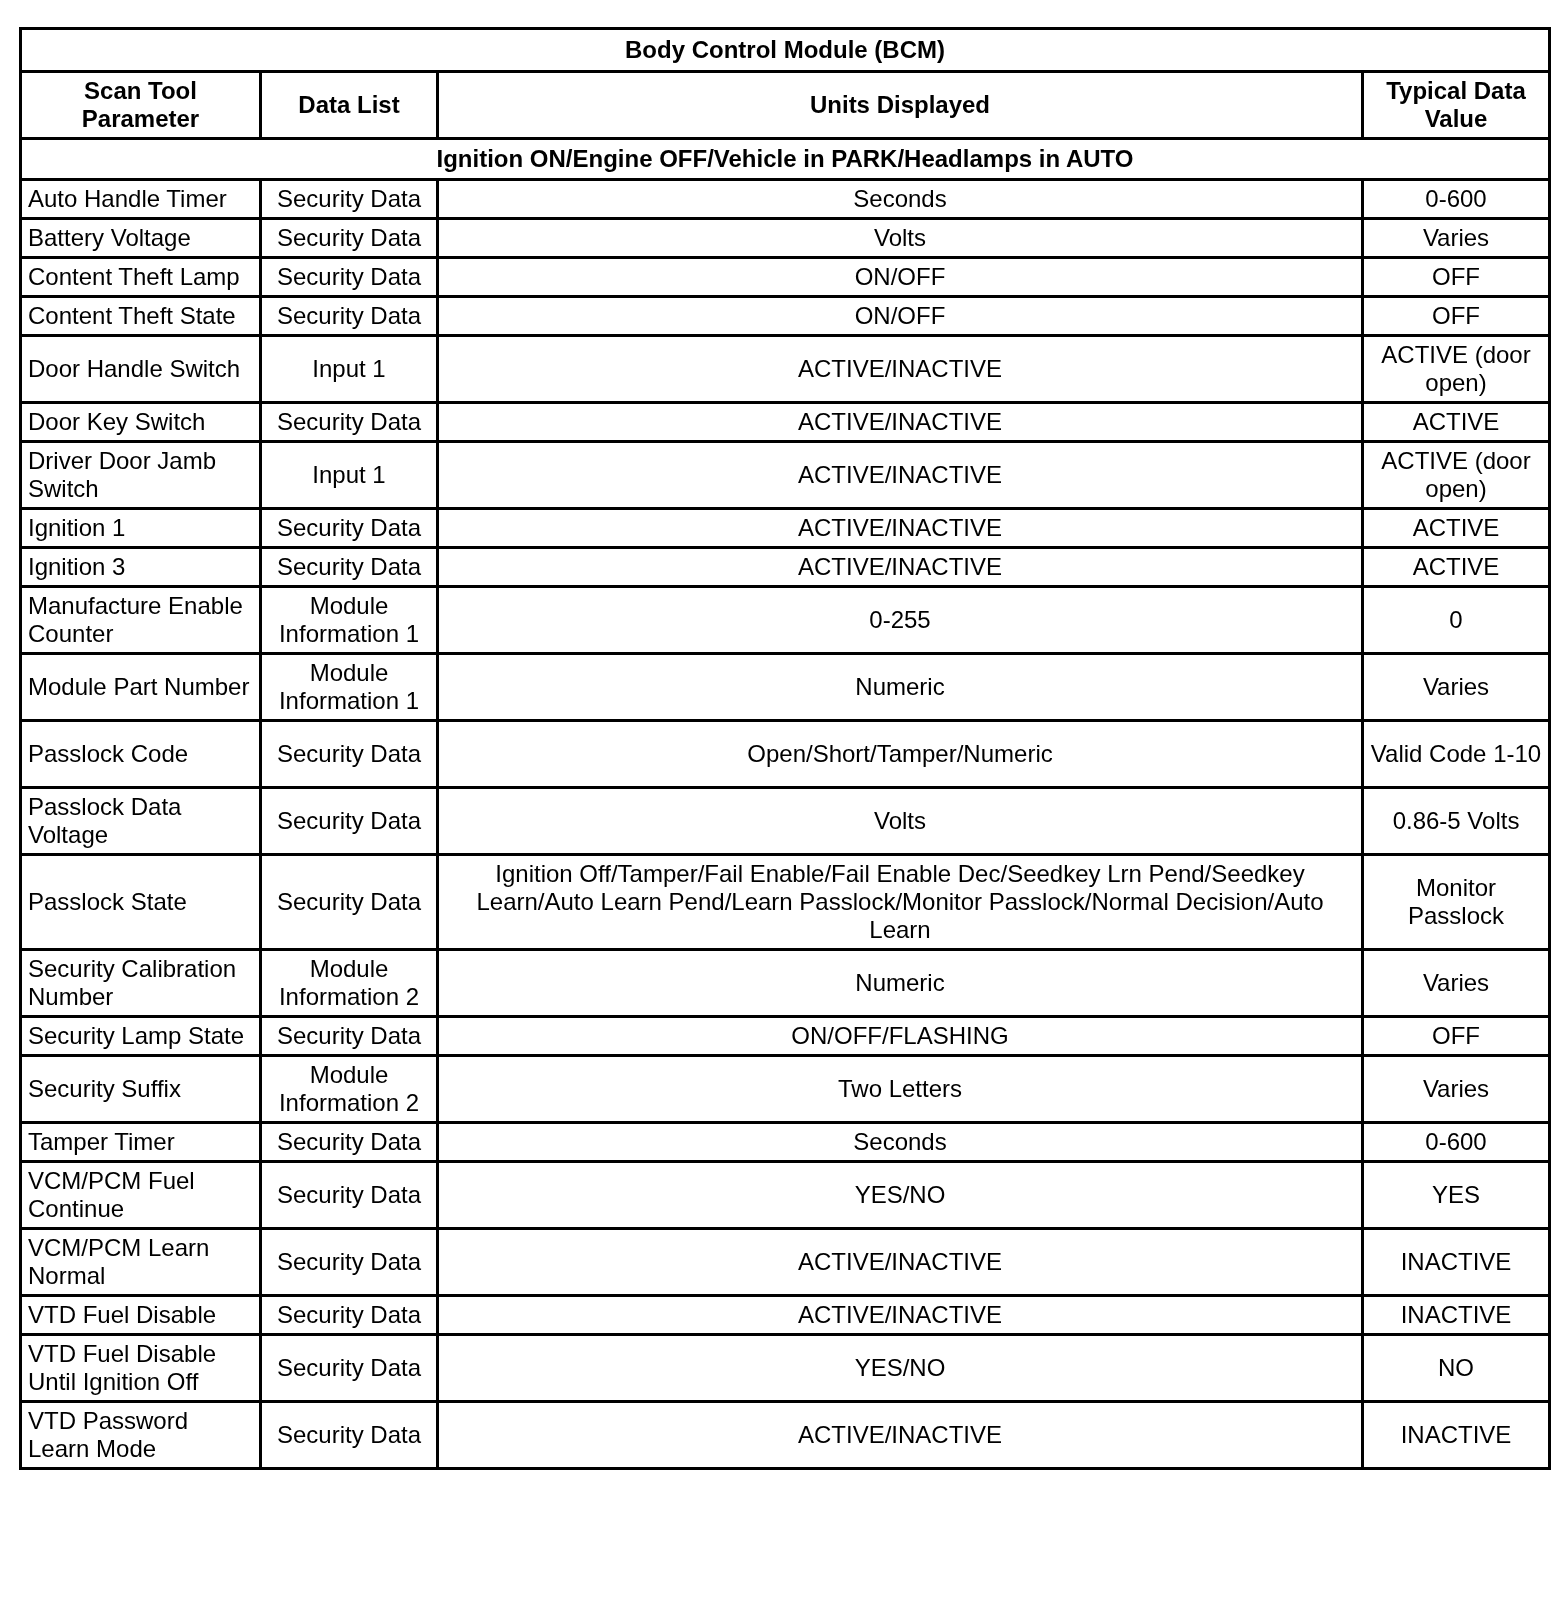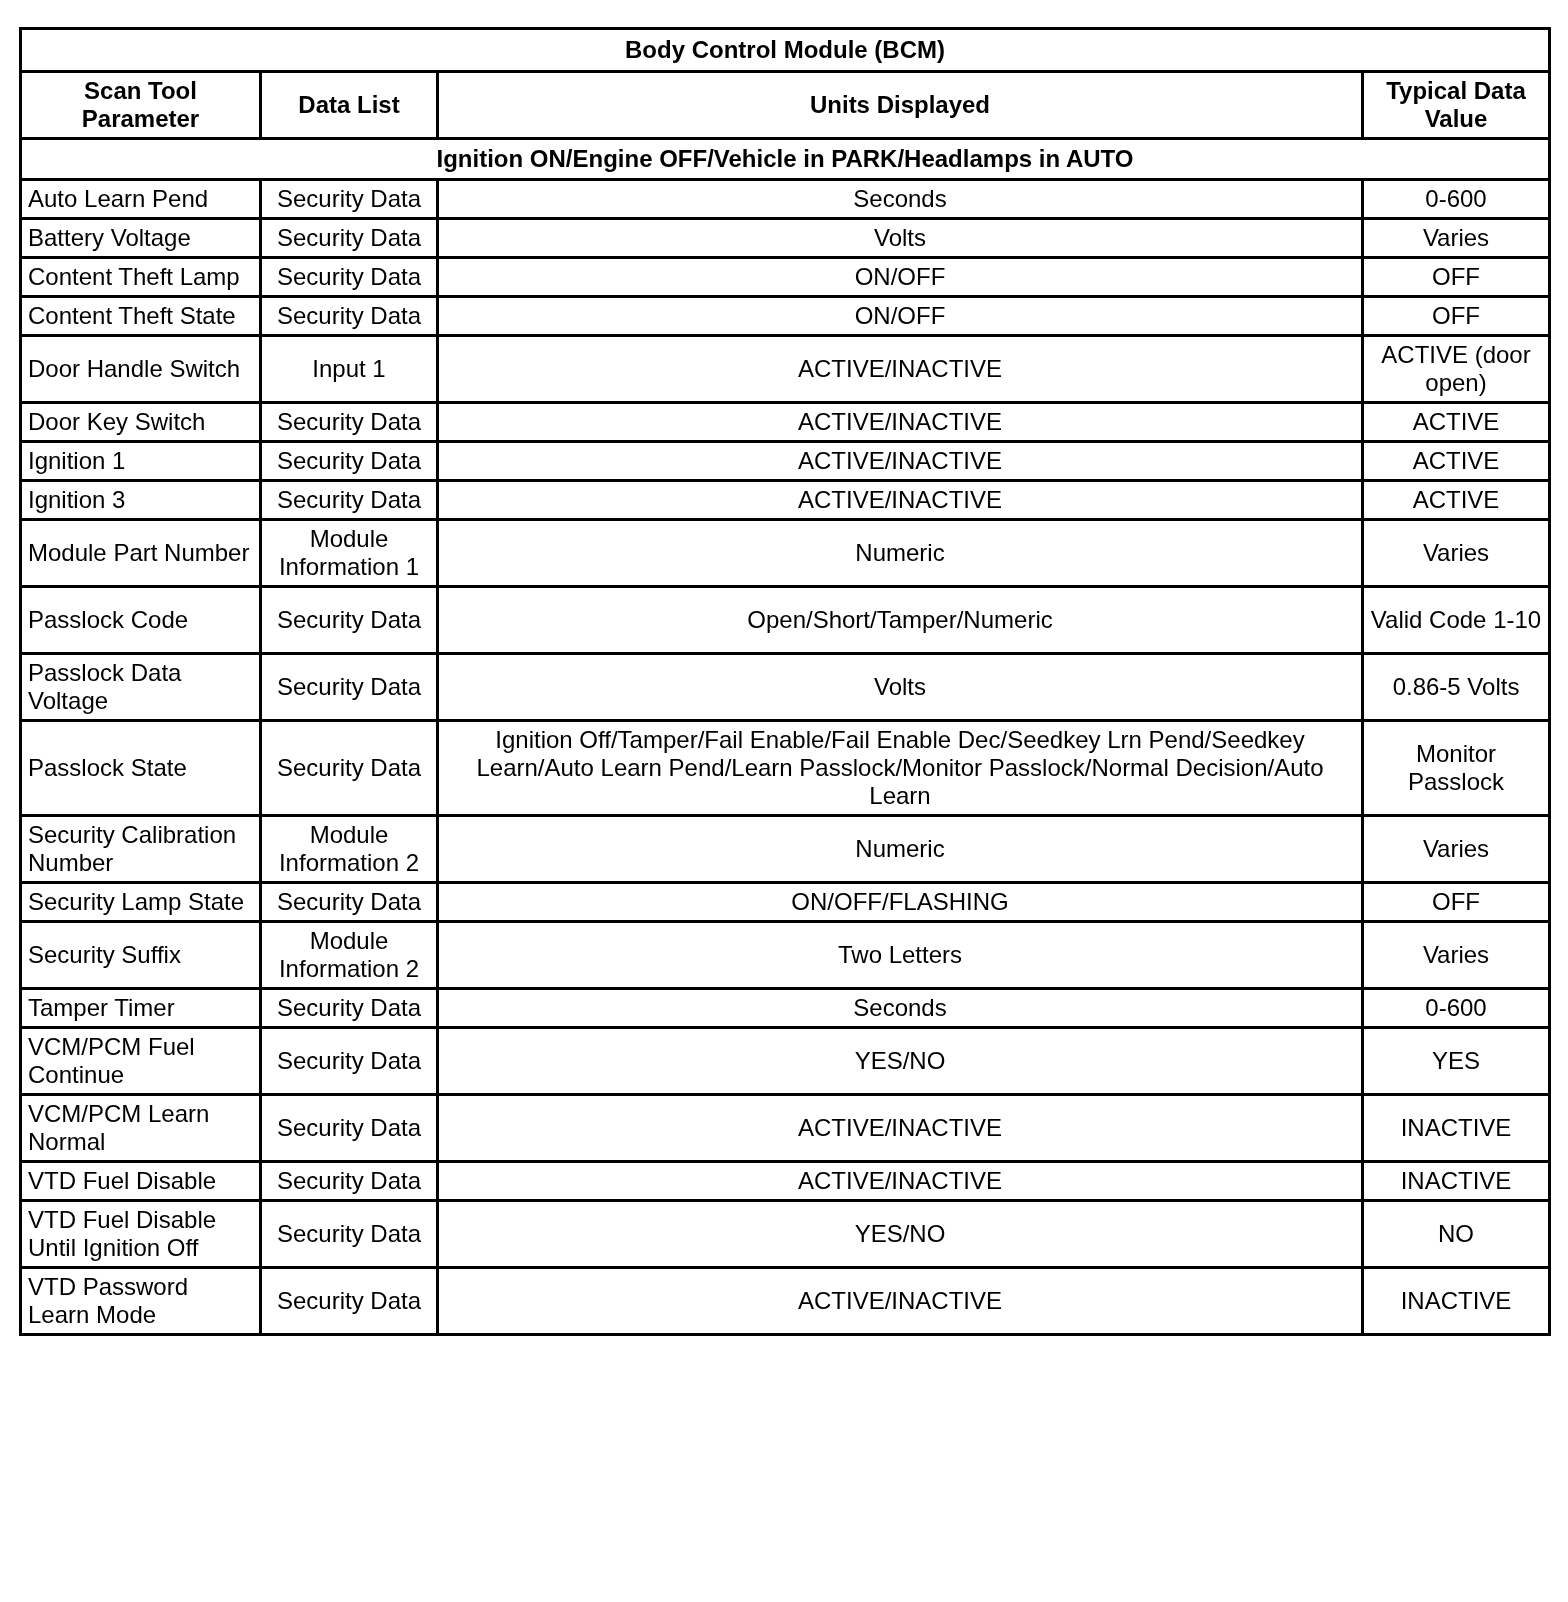--- a/index.html
+++ b/index.html
@@ -52,21 +52,21 @@
       <th>Data List</th>
       <th>Units Displayed</th>
       <th>Typical Data Value</th>
     </tr>
     <tr class="cond-row">
       <th colspan="4">Ignition ON/Engine OFF/Vehicle in PARK/Headlamps in AUTO</th>
     </tr>
   </thead>
   <tbody id="rows">
       <tr class="r1">
-        <td class="param">Auto Learn Pend</td>
+        <td class="param">Auto Handle Timer</td>
         <td class="c">Security Data</td>
         <td class="c">Seconds</td>
         <td class="c">0-600</td>
       </tr>
       <tr class="r1">
         <td class="param">Battery Voltage</td>
         <td class="c">Security Data</td>
         <td class="c">Volts</td>
         <td class="c">Varies</td>
       </tr>
@@ -87,31 +87,43 @@
         <td class="c">Input 1</td>
         <td class="c">ACTIVE/INACTIVE</td>
         <td class="c">ACTIVE (door open)</td>
       </tr>
       <tr class="r1">
         <td class="param">Door Key Switch</td>
         <td class="c">Security Data</td>
         <td class="c">ACTIVE/INACTIVE</td>
         <td class="c">ACTIVE</td>
       </tr>
+      <tr class="r2">
+        <td class="param">Driver Door Jamb Switch</td>
+        <td class="c">Input 1</td>
+        <td class="c">ACTIVE/INACTIVE</td>
+        <td class="c">ACTIVE (door open)</td>
+      </tr>
       <tr class="r1">
         <td class="param">Ignition 1</td>
         <td class="c">Security Data</td>
         <td class="c">ACTIVE/INACTIVE</td>
         <td class="c">ACTIVE</td>
       </tr>
       <tr class="r1">
         <td class="param">Ignition 3</td>
         <td class="c">Security Data</td>
         <td class="c">ACTIVE/INACTIVE</td>
         <td class="c">ACTIVE</td>
+      </tr>
+      <tr class="r2">
+        <td class="param">Manufacture Enable Counter</td>
+        <td class="c">Module Information 1</td>
+        <td class="c">0-255</td>
+        <td class="c">0</td>
       </tr>
       <tr class="r2">
         <td class="param">Module Part Number</td>
         <td class="c">Module Information 1</td>
         <td class="c">Numeric</td>
         <td class="c">Varies</td>
       </tr>
       <tr class="r2">
         <td class="param">Passlock Code</td>
         <td class="c">Security Data</td>

